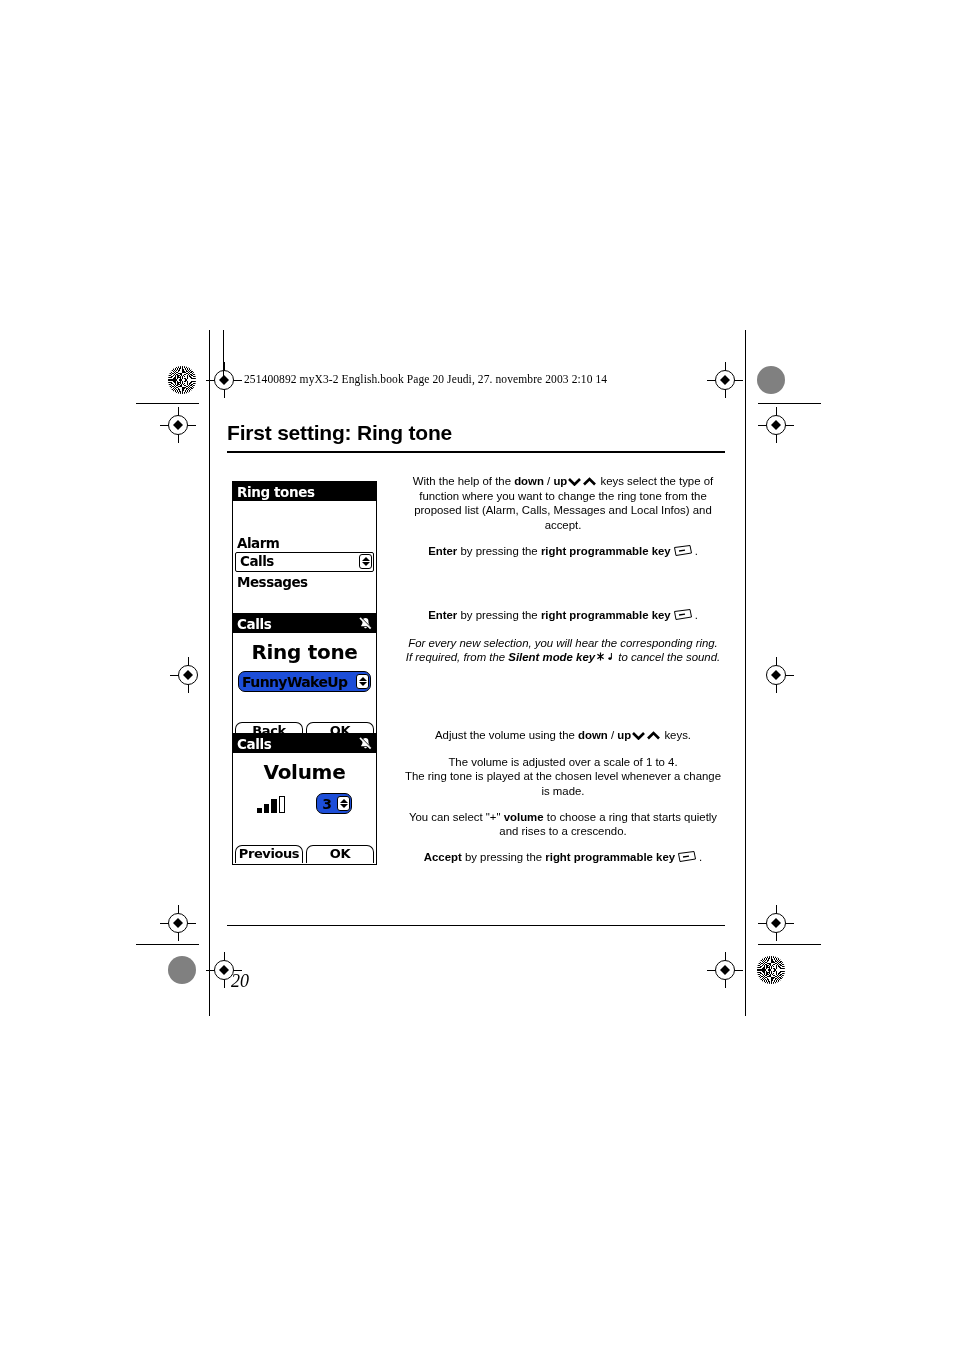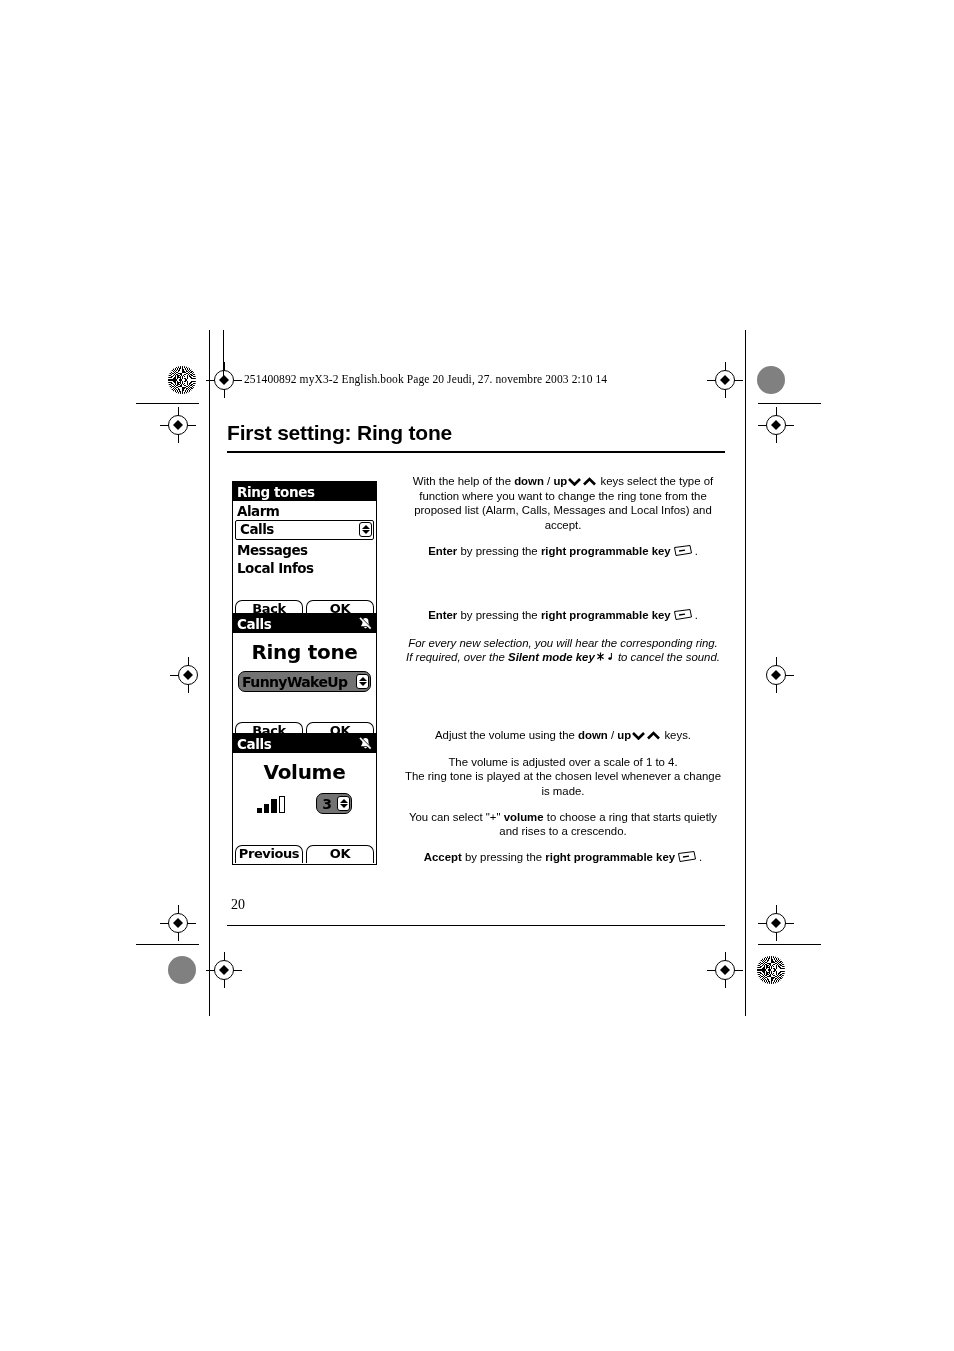--- a/index.html
+++ b/index.html
@@ -91,23 +91,24 @@
     background: #000;
   }
   .footer-rule {
     position: absolute;
     left: 227px; top: 925px;
     width: 498px; height: 1.3px;
     background: #000;
   }
   .page-number {
     position: absolute;
-    left: 231px; top: 897px;
-    font-size: 14px;
+    left: 231px; top: 971px;
+    font-size: 18px;
     font-family: "Liberation Serif", serif;
+    font-style: italic;
   }
 
   
   .screen {
     position: absolute;
     width: 145px;
     border: 1.4px solid #000;
     background: #fff;
     font-family: "DejaVu Sans", sans-serif;
   }
@@ -128,20 +129,21 @@
     background: #fff;
   }
   .list-item {
     font-weight: bold;
     font-size: 13.5px;
     letter-spacing: -0.5px;
     padding: 0 4px;
     height: 18px;
     line-height: 18px;
     white-space: nowrap;
+    margin-top: 32px;
   }
   .list-item.sel {
     border: 1.5px solid #000;
     border-radius: 2px;
     height: 20px;
     line-height: 17px;
     margin: 0 2px;
     padding-right: 18px;
     position: relative;
   }
@@ -196,21 +198,21 @@
   }
   .value-box {
     border: 1.6px solid #000;
     border-radius: 7px;
     height: 21px;
     display: flex;
     align-items: center;
     font-weight: bold;
     font-size: 14px;
     letter-spacing: -0.6px;
-    background: #737373;
+    background: #1d4ed8;
     padding-left: 3px;
   }
   .value-box .vb-text { flex: 1; white-space: nowrap; }
 
   .vol-bars { display: flex; align-items: flex-end; gap: 2px; height: 18px; }
   .vol-bars i { display:block; background:#000; }
 
   
   .txt {
     position: absolute;
@@ -429,21 +431,21 @@
 
   <div class="txt" style="top:608px;">
     <p>
       <b>Enter</b><span> by pressing the </span><b>right programmable key</b><span class="key-ico"><svg width="20" height="13" viewBox="0 0 20 13">
             <path d="M1.5 3.5 L17 1.5 L18.5 9 L3 11.5 Z" fill="#fff" stroke="#000" stroke-width="1"></path>
             <path d="M6 7 L12 6.2" stroke="#000" stroke-width="1.3"></path>
           </svg></span><span>.</span>
     </p>
     <p>
       <i>For every new selection, you will hear the corresponding ring.</i><br>
-      <i>If required, over the </i><i><b>Silent mode key</b></i><span class="silent-ico"><svg width="9" height="11" viewBox="0 0 9 11">
+      <i>If required, from the </i><i><b>Silent mode key</b></i><span class="silent-ico"><svg width="9" height="11" viewBox="0 0 9 11">
             <path d="M4.5 1.5 L4.5 9.5 M1.4 3.2 L7.6 7.8 M7.6 3.2 L1.4 7.8" stroke="#000" stroke-width="1.2"></path>
           </svg></span><span class="silent-ico"><svg width="7" height="10" viewBox="0 0 7 10">
             <path d="M4.4 1 L4.4 6.2" stroke="#000" stroke-width="1"></path>
             <ellipse cx="3" cy="6.6" rx="1.7" ry="1.3" fill="#000"></ellipse>
           </svg></span><i> to cancel the sound.</i>
     </p>
   </div>
 
   <div class="txt" style="top:728px;">
     <p>

